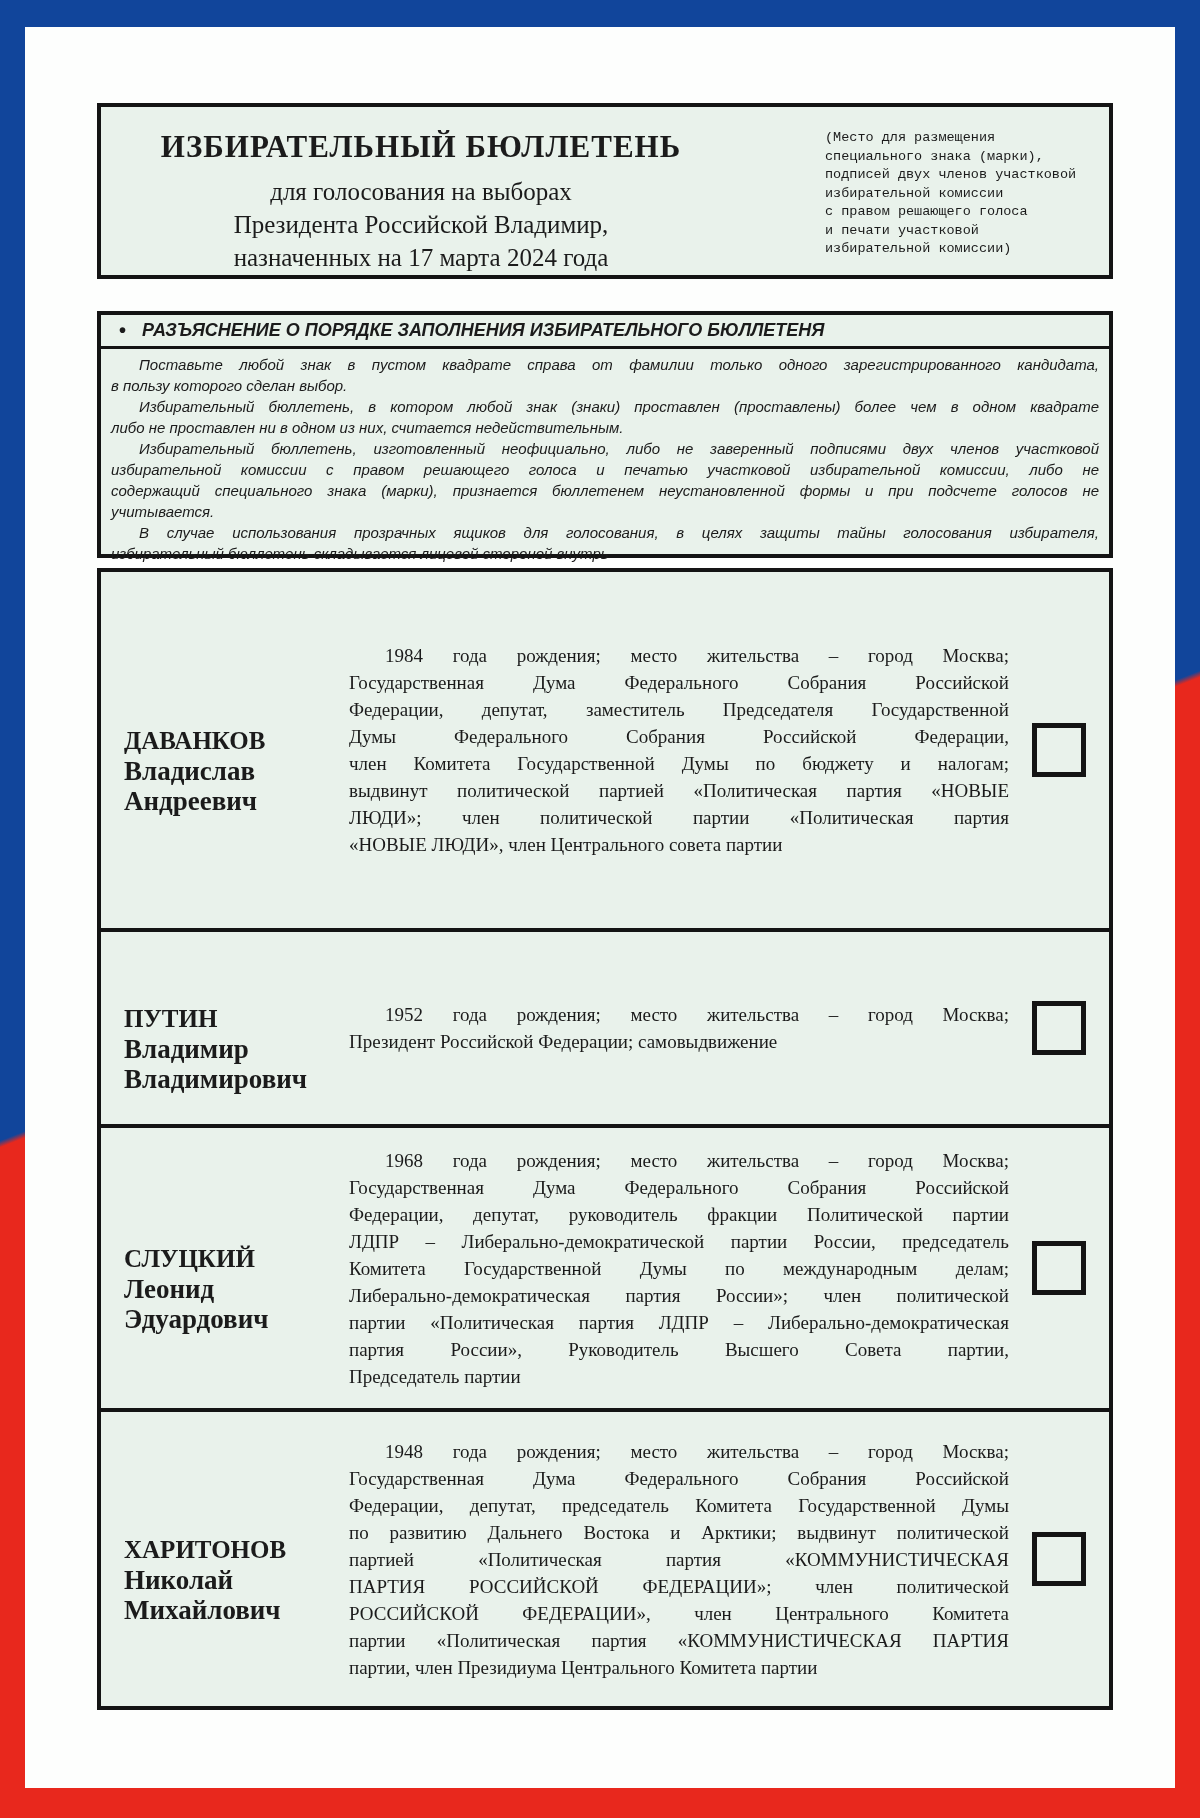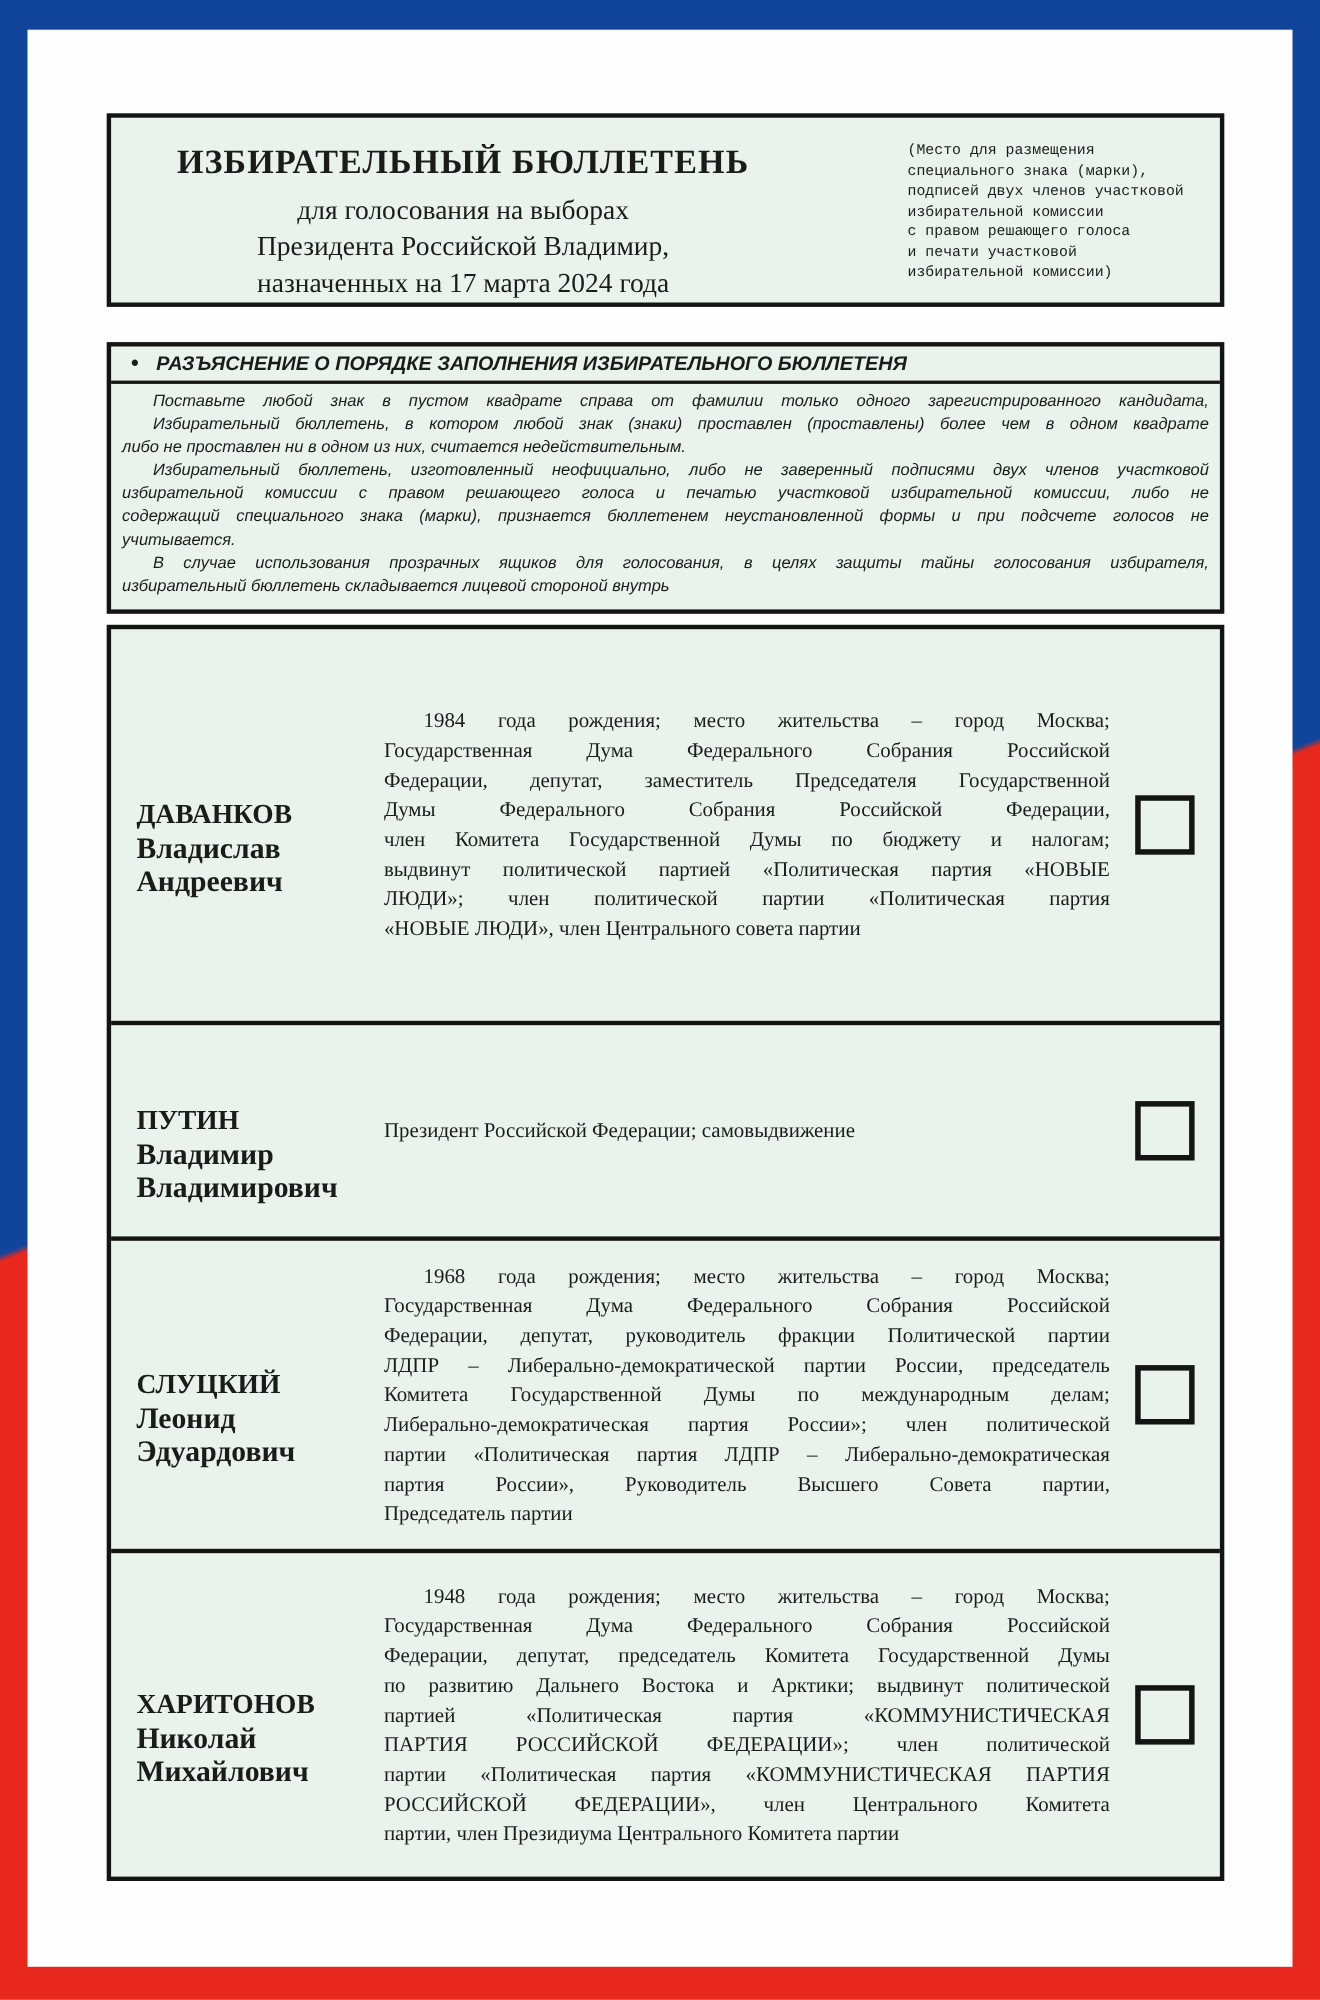--- a/index.html
+++ b/index.html
@@ -152,20 +152,21 @@
     </div>
 
     <div class="box instructions-box">
       <div class="instructions-header">
         <span class="bullet">•</span>
         <span>РАЗЪЯСНЕНИЕ О ПОРЯДКЕ ЗАПОЛНЕНИЯ ИЗБИРАТЕЛЬНОГО БЮЛЛЕТЕНЯ</span>
       </div>
       <div class="instructions-body">
         <div class="ipar">
           <div class="iline first">Поставьте любой знак в пустом квадрате справа от фамилии только одного зарегистрированного кандидата,</div>
+          <div class="iline last">в пользу которого сделан выбор.</div>
         </div>
         <div class="ipar">
           <div class="iline first">Избирательный бюллетень, в котором любой знак (знаки) проставлен (проставлены) более чем в одном квадрате</div>
           <div class="iline last">либо не проставлен ни в одном из них, считается недействительным.</div>
         </div>
         <div class="ipar">
           <div class="iline first">Избирательный бюллетень, изготовленный неофициально, либо не заверенный подписями двух членов участковой</div>
           <div class="iline">избирательной комиссии с правом решающего голоса и печатью участковой избирательной комиссии, либо не</div>
           <div class="iline">содержащий специального знака (марки), признается бюллетенем неустановленной формы и при подсчете голосов не</div>
           <div class="iline last">учитывается.</div>
@@ -200,20 +201,21 @@
         </div>
       </div>
 
       <div class="cand-row divided">
         <div class="name-col">
           <div class="surname">ПУТИН</div>
           <div class="given">Владимир</div>
           <div class="given">Владимирович</div>
         </div>
         <div class="bio-col">
+          <div class="bio-line first">1952 года рождения; место жительства – город Москва;</div>
           <div class="bio-line last">Президент Российской Федерации; самовыдвижение</div>
         </div>
         <div class="check-col">
           <div class="checkbox"></div>
         </div>
       </div>
 
       <div class="cand-row divided">
         <div class="name-col">
           <div class="surname">СЛУЦКИЙ</div>
@@ -242,22 +244,22 @@
           <div class="given">Николай</div>
           <div class="given">Михайлович</div>
         </div>
         <div class="bio-col">
           <div class="bio-line first">1948 года рождения; место жительства – город Москва;</div>
           <div class="bio-line">Государственная Дума Федерального Собрания Российской</div>
           <div class="bio-line">Федерации, депутат, председатель Комитета Государственной Думы</div>
           <div class="bio-line">по развитию Дальнего Востока и Арктики; выдвинут политической</div>
           <div class="bio-line">партией «Политическая партия «КОММУНИСТИЧЕСКАЯ</div>
           <div class="bio-line">ПАРТИЯ РОССИЙСКОЙ ФЕДЕРАЦИИ»; член политической</div>
+          <div class="bio-line">РОССИЙСКОЙ ФЕДЕРАЦИИ», член Центрального Комитета</div>
           <div class="bio-line">партии «Политическая партия «КОММУНИСТИЧЕСКАЯ ПАРТИЯ</div>
-          <div class="bio-line">РОССИЙСКОЙ ФЕДЕРАЦИИ», член Центрального Комитета</div>
           <div class="bio-line last">партии, член Президиума Центрального Комитета партии</div>
         </div>
         <div class="check-col">
           <div class="checkbox"></div>
         </div>
       </div>
 
     </div>
   </div>
 </div>

